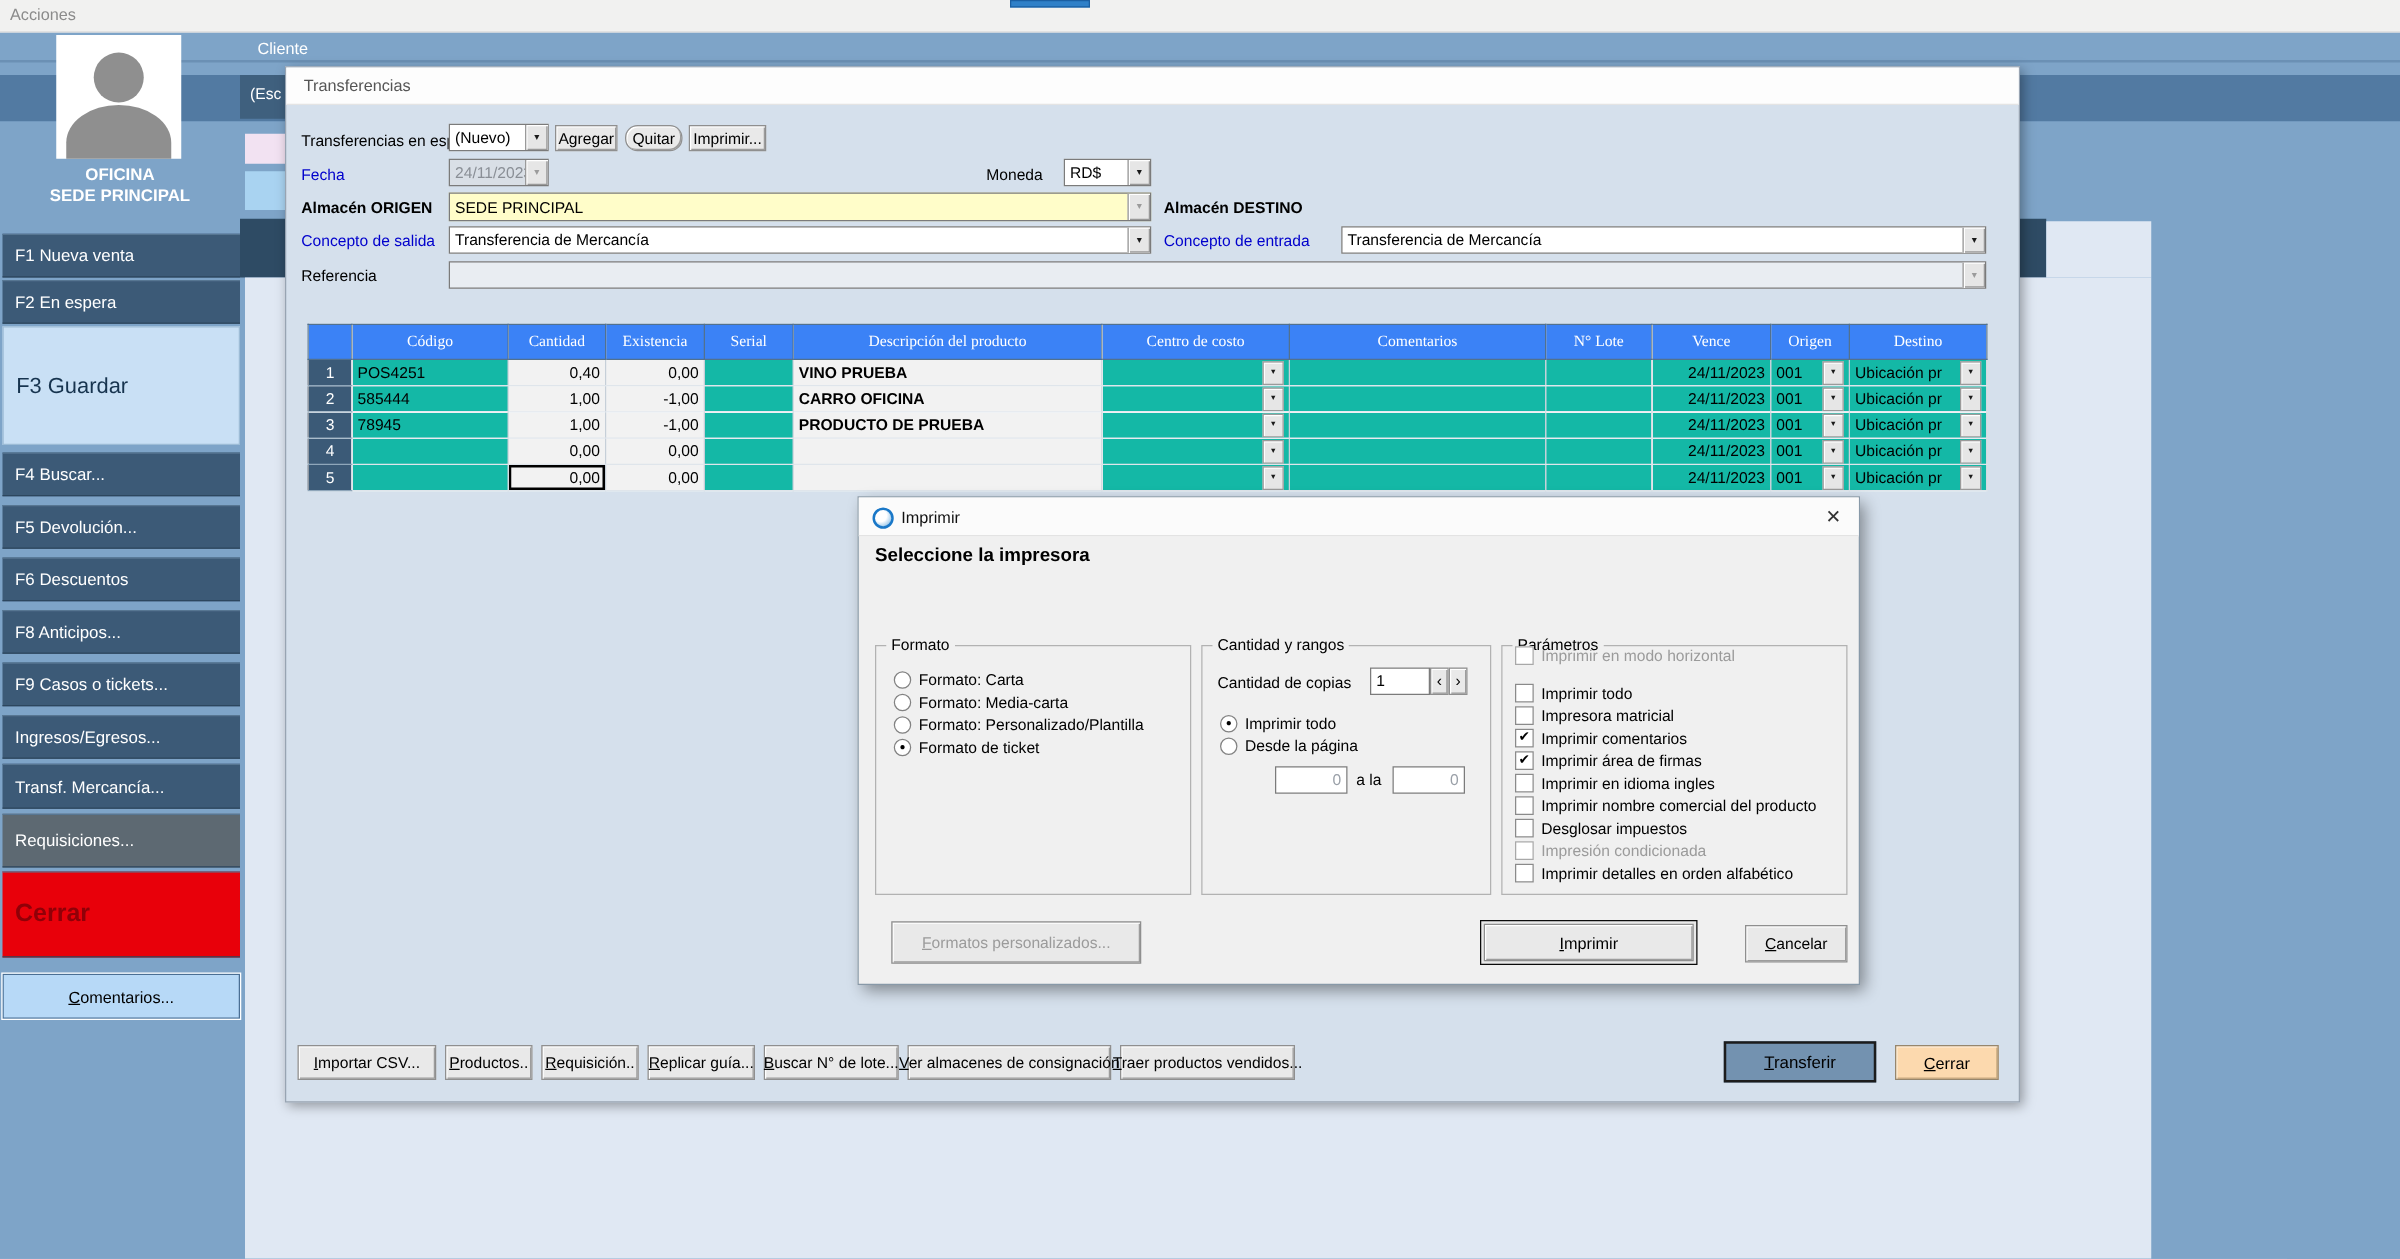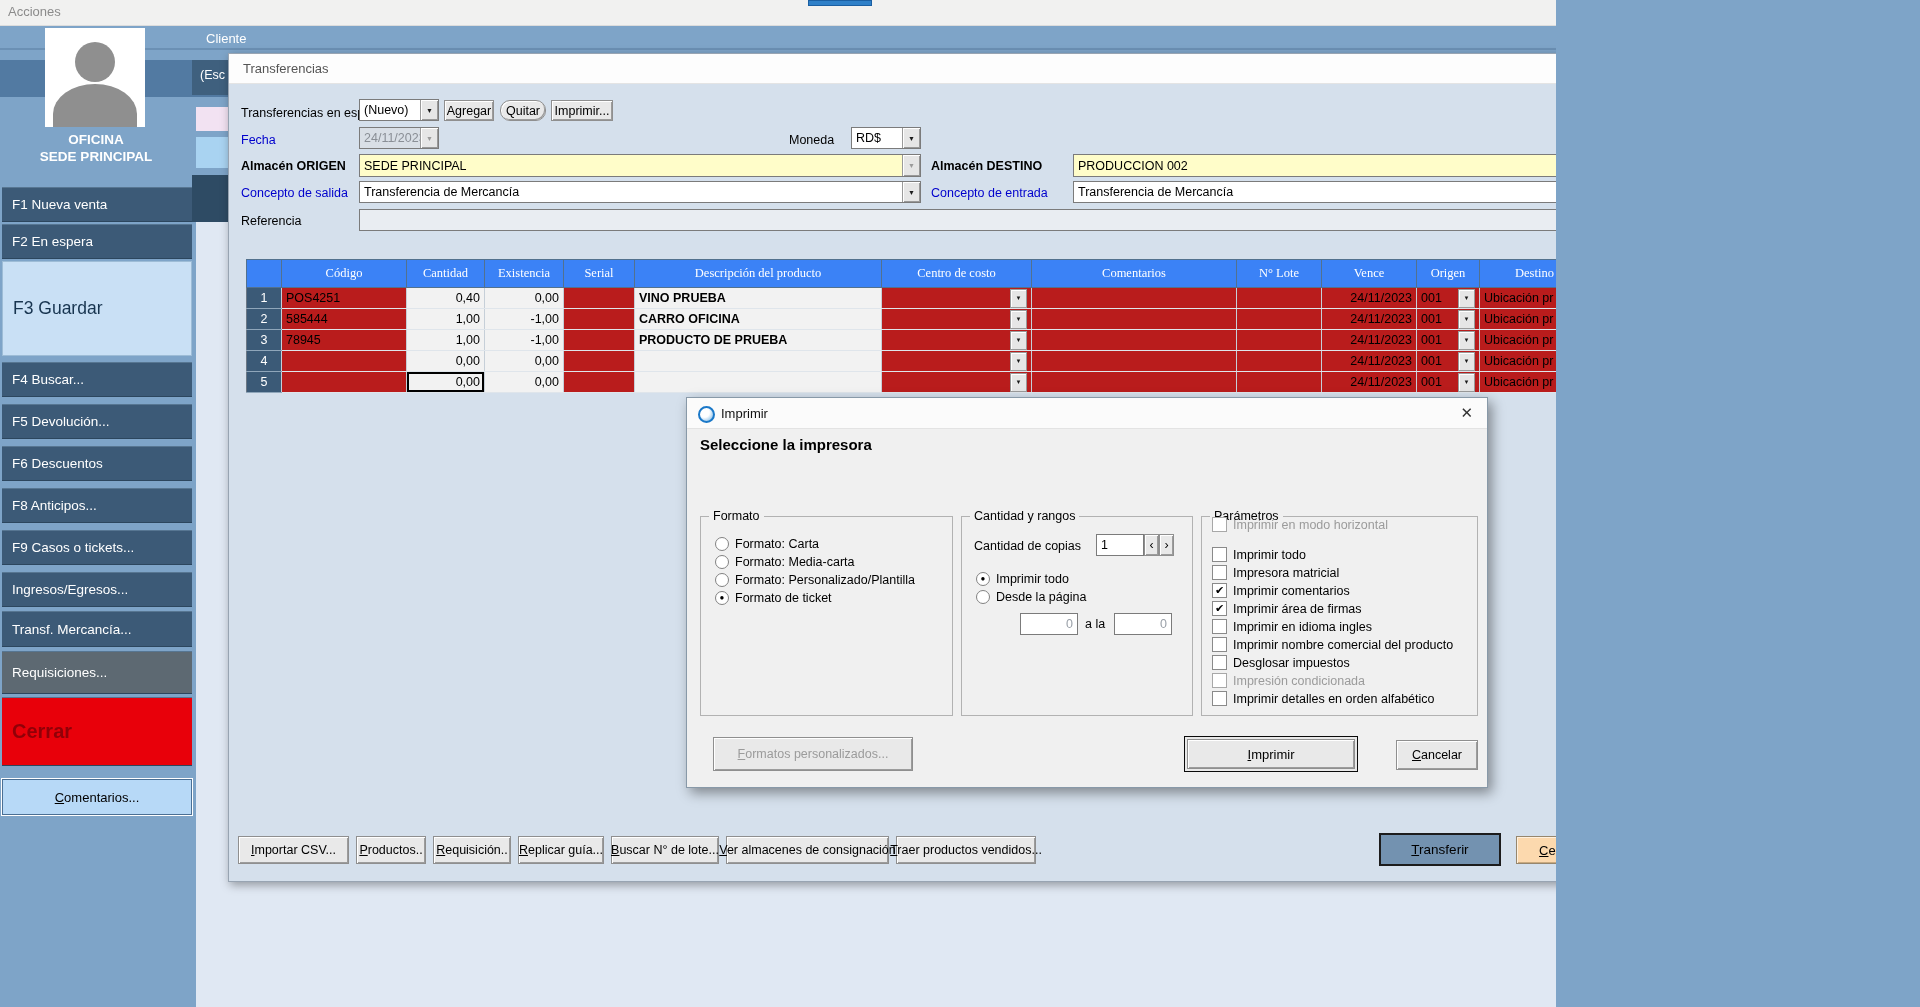--- a/index.html
+++ b/index.html
@@ -1,16 +1,16 @@
 <!DOCTYPE html>
 <html><head>
 <meta charset="utf-8">
 <style>
   html,body{margin:0;padding:0;background:#7ea4c8;}
-  #desktop{position:relative;width:1556px;height:1007px;overflow:hidden;
+  #desktop{position:relative;width:1920px;height:1007px;overflow:hidden;
     font-family:"Liberation Sans",sans-serif;font-size:12.5px;color:#000;}
   .abs{position:absolute;}
   .ul{display:inline-block;}
   .ul::first-letter{text-decoration:underline;}
 
   
   .menubar{left:0;top:0;width:1920px;height:25px;background:#f1f1f0;border-bottom:1px solid #dcdcdc;}
   .menu-item{position:absolute;left:8px;top:4px;color:#8b8b8b;font-size:13px;}
   .top-sliver{left:808px;top:0;width:62px;height:4px;background:#2f80c8;border:1px solid #1b5fa2;}
 
@@ -59,21 +59,21 @@
   .window{left:228px;top:53px;width:1386px;height:827px;background:#d5e0ec;border:1px solid #98a4b2;
     box-shadow:2px 3px 9px rgba(0,0,0,.35);}
   .win-title{position:absolute;left:0;top:0;width:100%;height:30px;background:#fdfdfd;border-bottom:1px solid #e4e4e4;box-sizing:border-box;}
   .win-title span{position:absolute;left:14px;top:7px;color:#555;font-size:13px;}
 
   
   table.grid{border-collapse:collapse;table-layout:fixed;width:1343px;background:#fff;border:1px solid #6b7784;}
   table.grid th{background:#3b82f6;color:#fff;font-weight:normal;height:27px;font-size:12.5px;
     border:1px solid #52718e;padding:0 2px;overflow:hidden;white-space:nowrap;font-family:Liberation Serif, serif;}
   table.grid td{height:21px;border-right:1px solid #c6cfd8;border-bottom:1px solid #dfe5eb;
-    padding:0 4px;white-space:nowrap;overflow:hidden;font-size:12.5px;background:#b91c1c;box-sizing:border-box;}
+    padding:0 4px;white-space:nowrap;overflow:hidden;font-size:12.5px;background:#14b8a6;box-sizing:border-box;}
   table.grid td.num{background:#3b5a77;color:#fff;text-align:center;border-bottom:1px solid #8fa6ba;padding:0;}
   table.grid td.qty{text-align:right;background:#f2f2f2;}
   table.grid td.desc{font-weight:bold;background:#f2f2f2;}
   table.grid td.sel{box-shadow:inset 0 0 0 2px #000;}
   .cellcombo{display:flex;align-items:center;justify-content:space-between;height:100%;}
   .mini-drop{width:15px;height:17px;background:#e6e6e6;border:1px solid #9a9a9a;box-shadow:inset 1px 1px 0 #fff;
     display:flex;align-items:center;justify-content:center;font-size:6px;color:#1a1a1a;flex:0 0 auto;cursor:pointer;}
 
   
   .dialog{left:686px;top:397px;width:800px;height:389px;background:#f0f0f0;border:1px solid #8899a8;
@@ -178,24 +178,20 @@
       <span class="val">RD$</span>
       <span class="drop">▼</span>
     </div>
 
     <span class="abs lbl bold" style="left:12px;top:105px;">Almacén ORIGEN</span>
     <div class="abs combo yellow" style="left:130px;top:100px;width:562px;height:23px;">
       <span class="val">SEDE PRINCIPAL</span>
       <span class="drop dis">▼</span>
     </div>
     <span class="abs lbl bold" style="left:702px;top:105px;">Almacén DESTINO</span>
-    <div class="abs combo yellow" style="left:844px;top:100px;width:516px;height:23px;">
-      <span class="val">PRODUCCION 002</span>
-      <span class="drop">▼</span>
-    </div>
 
     <span class="abs lbl blue" style="left:12px;top:132px;">Concepto de salida</span>
     <div class="abs combo" style="left:130px;top:127px;width:562px;height:22px;">
       <span class="val">Transferencia de Mercancía</span>
       <span class="drop">▼</span>
     </div>
     <span class="abs lbl blue" style="left:702px;top:132px;">Concepto de entrada</span>
     <div class="abs combo" style="left:844px;top:127px;width:516px;height:22px;">
       <span class="val">Transferencia de Mercancía</span>
       <span class="drop">▼</span>

